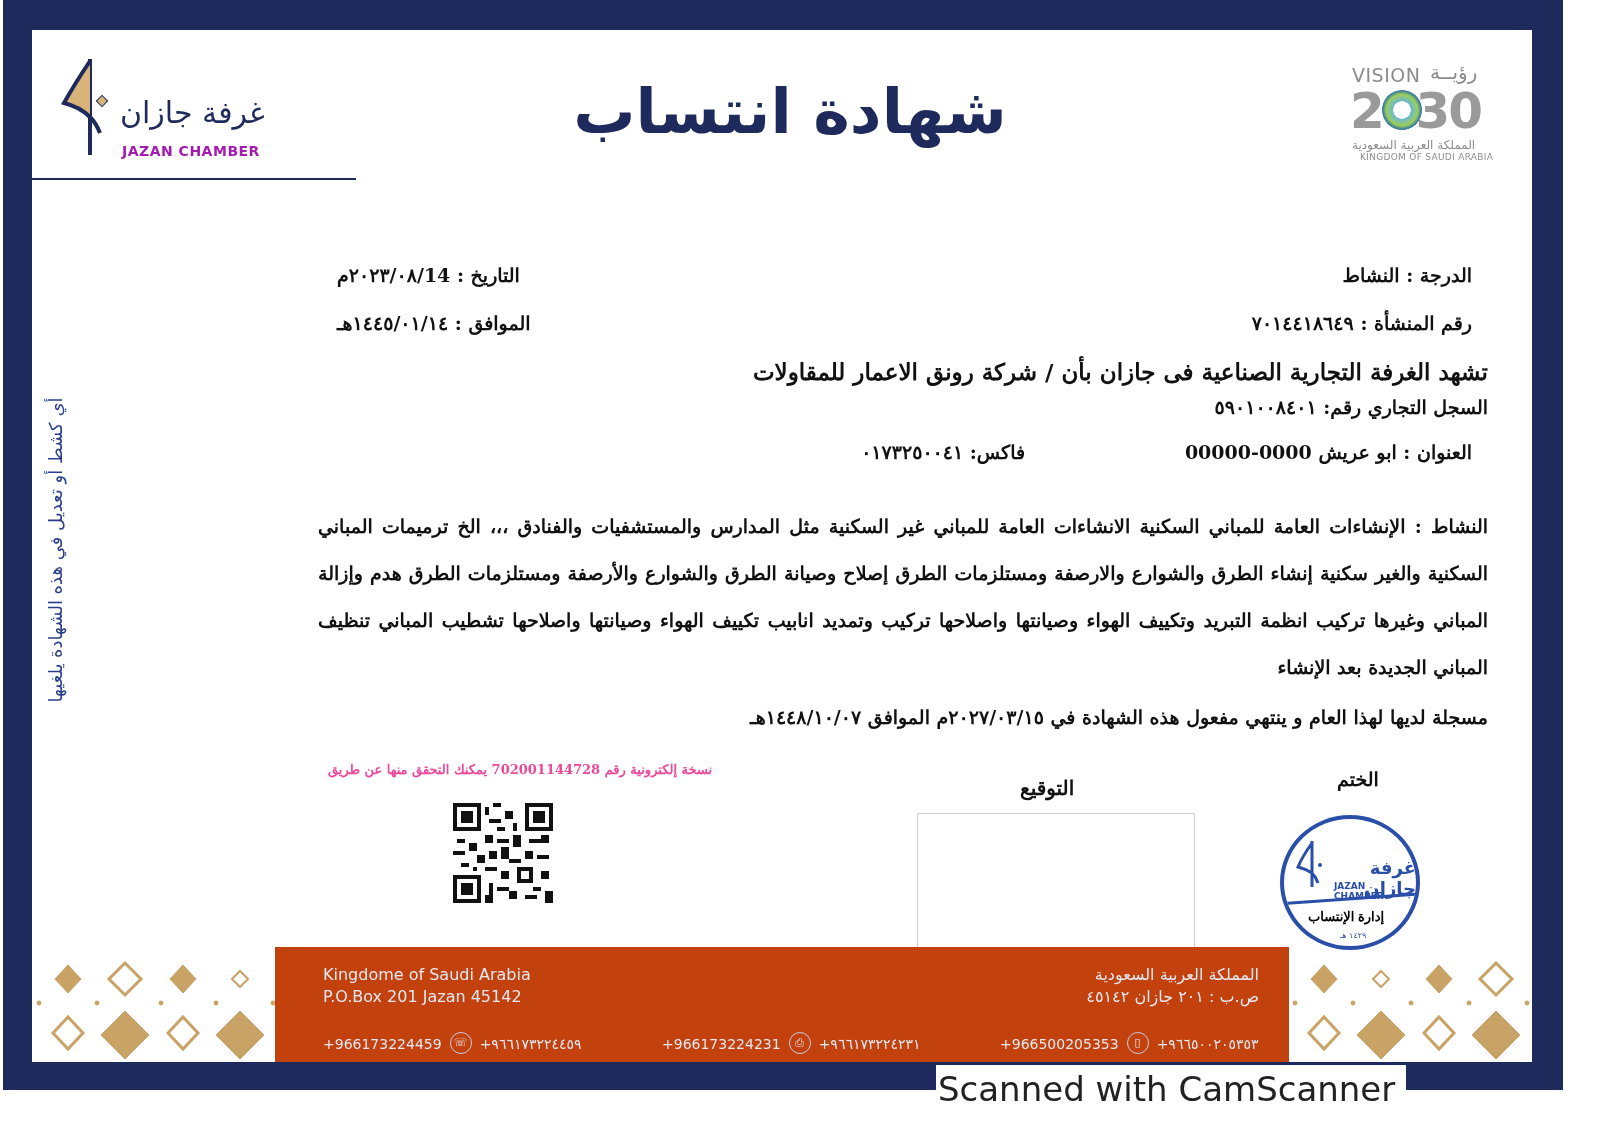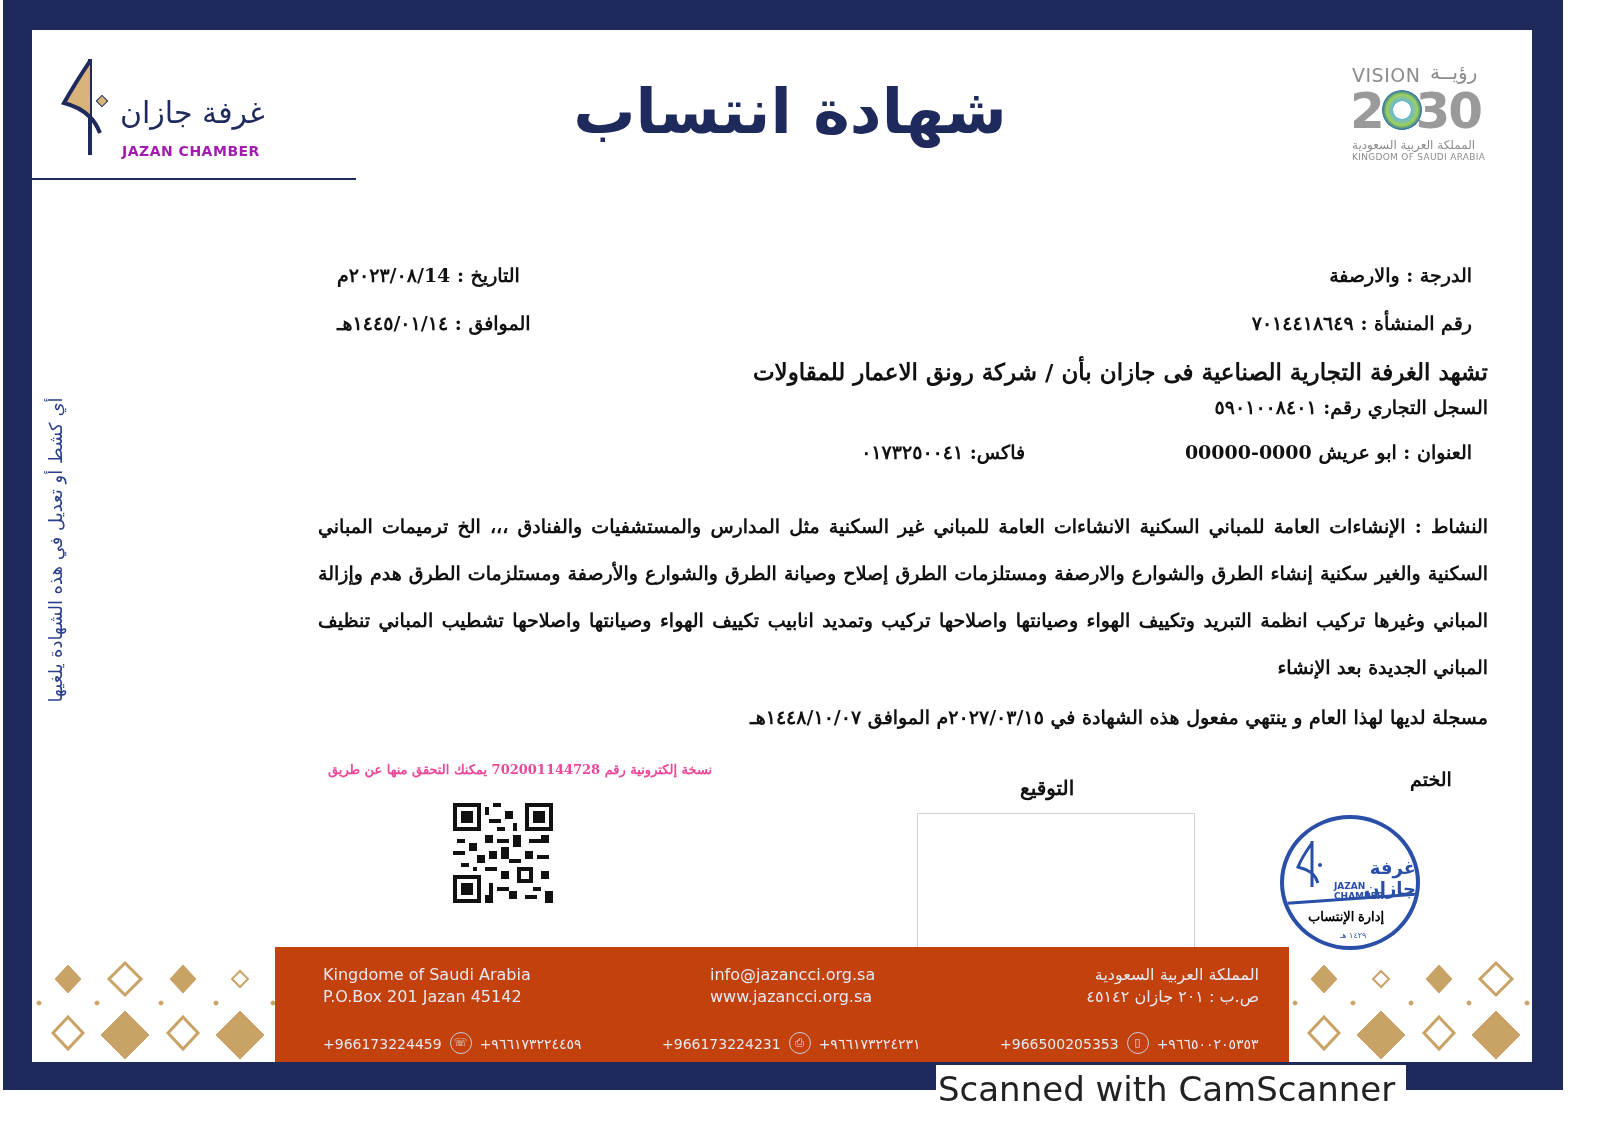--- a/index.html
+++ b/index.html
@@ -17,37 +17,37 @@
     .header-rule { position: absolute; left: 32px; top: 178px; width: 324px; height: 2px; background: #1f2a5c; }
 
     .title { position: absolute; left: 560px; top: 75px; width: 460px; text-align: center; font-family: "DejaVu Sans", sans-serif; font-weight: bold; font-size: 62px; color: #1f2a5c; direction: rtl; }
 
     .vision { position: absolute; left: 1348px; top: 60px; width: 160px; height: 110px; font-family: "DejaVu Sans", sans-serif; color: #8c8c8c; }
     .vision .v-top { position: absolute; left: 4px; top: 4px; font-size: 19px; letter-spacing: 0.5px; }
     .vision .v-top-ar { position: absolute; left: 82px; top: 0px; font-size: 20px; direction: rtl; }
     .vision .v-num { position: absolute; left: 2px; top: 22px; font-size: 50px; font-weight: bold; color: #9a9a9a; letter-spacing: -2px; }
     .vision .v-emblem { position: absolute; left: 34px; top: 30px; width: 40px; height: 40px; border-radius: 50%; background: radial-gradient(circle, #ffffff 30%, #6ab7d6 32%, #9bcf5a 55%, #2b6fa8 70%, rgba(255,255,255,0) 72%); }
     .vision .v-ar { position: absolute; left: 4px; top: 78px; font-size: 12px; direction: rtl; }
-    .vision .v-en { position: absolute; left: 4px; top: 92px; font-size: 9px; letter-spacing: 0.3px; }
+    .vision .v-en { position: absolute; left: 12px; top: 92px; font-size: 9px; letter-spacing: 0.3px; }
 
     
     .ar { direction: rtl; font-family: "DejaVu Serif", serif; color: #111; font-weight: bold; }
     .meta-right { position: absolute; right: 128px; font-size: 19px; text-align: right; white-space: nowrap; }
     .meta-left { position: absolute; left: 337px; font-size: 19px; white-space: nowrap; }
 
     .line { position: absolute; right: 112px; white-space: nowrap; text-align: center; }
     .body-para { position: absolute; right: 112px; width: 1170px; font-size: 19px; line-height: 47px; text-align: justify; text-align-last: right; }
 
     .e-copy { position: absolute; left: 300px; top: 762px; font-size: 13px; font-weight: bold; white-space: nowrap; color: #ec4899; margin-left: 28px; }
     .qr { position: absolute; left: 453px; top: 803px; width: 100px; height: 100px; }
 
     .sig-label { position: absolute; left: 1020px; top: 776px; font-size: 20px; text-align: center; }
     .sig-box { position: absolute; left: 917px; top: 813px; width: 278px; height: 140px; border: 1px solid #cfcfcf; border-bottom: none; background: #fff; }
 
-    .seal-label { position: absolute; left: 1410px; top: 768px; font-size: 19px; }
+    .seal-label { position: absolute; left: 1337px; top: 768px; font-size: 19px; }
     .seal { position: absolute; left: 1280px; top: 815px; width: 140px; height: 135px; border: 4px solid #2a4fa8; border-radius: 50%; overflow: hidden; }
     .seal .s-ar { position: absolute; left: 46px; top: 38px; font-family: "DejaVu Sans", sans-serif; font-size: 18px; color: #2a4fa8; font-weight: bold; direction: rtl; }
     .seal .s-en { position: absolute; left: 50px; top: 62px; font-family: "DejaVu Sans", sans-serif; font-size: 9px; color: #2a4fa8; font-weight: bold; }
     .seal .s-rule { position: absolute; left: 0; top: 78px; width: 140px; height: 3px; background: #2a4fa8; transform: rotate(-4deg); }
     .seal .s-dept { position: absolute; left: 24px; top: 90px; font-family: Liberation Sans, sans-serif; font-size: 13px; color: #000000; font-weight: bold; direction: rtl; }
     .seal .s-year { position: absolute; left: 56px; top: 112px; font-family: "DejaVu Sans", sans-serif; font-size: 8px; color: #2a4fa8; direction: rtl; }
     .seal .s-mark { position: absolute; left: 12px; top: 20px; width: 30px; height: 50px; }
 
     .side-note { position: absolute; left: 38px; top: 375px; width: 34px; height: 350px; }
     .side-note span { position: absolute; left: 50%; top: 50%; transform: translate(-50%, -50%) rotate(-90deg); white-space: nowrap; font-family: "DejaVu Sans", sans-serif; font-size: 18px; color: #2a3e8a; direction: rtl; }
@@ -96,21 +96,21 @@
 <div class="meta-left ar" style="top:264px;">
   <span>التاريخ :</span>
   <span>٢٠٢٣/٠٨/14م</span>
 </div>
 <div class="meta-left ar" style="top:312px;">
   <span>الموافق :</span>
   <span>١٤٤٥/٠١/١٤هـ</span>
 </div>
 <div class="meta-right ar" style="top:264px;">
   <span>الدرجة :</span>
-  <span>والارصفة</span>
+  <span>النشاط</span>
 </div>
 <div class="meta-right ar" style="top:312px;">
   <span>رقم المنشأة :</span>
   <span>٧٠١٤٤١٨٦٤٩</span>
 </div>
 
 <div class="line ar" style="top:358px; font-size:23px;">تشهد الغرفة التجارية الصناعية فى جازان بأن / شركة رونق الاعمار للمقاولات</div>
 <div class="line ar" style="top:396px; font-size:19px;">
   <span>السجل التجاري رقم:</span>
   <span>٥٩٠١٠٠٨٤٠١</span>
@@ -237,24 +237,20 @@
       <path d="M207 56 L231 80 L207 104 L183 80 Z"></path>
     </g>
   </svg>
 </div>
 
 <div class="footer">
   <div class="f-col" style="left:48px; top:17px;">
     <div>Kingdome of Saudi Arabia</div>
     <div>P.O.Box 201 Jazan 45142</div>
   </div>
-  <div class="f-col" style="left:435px; top:17px;">
-    <div>info@jazancci.org.sa</div>
-    <div>www.jazancci.org.sa</div>
-  </div>
   <div class="f-col" style="right:30px; top:17px; text-align:right; direction:rtl;">
     <div>المملكة العربية السعودية</div>
     <div>ص.ب : ٢٠١ جازان ٤٥١٤٢</div>
   </div>
 
   <div class="f-phone" style="left:48px;">
     <span>+966173224459</span><span class="f-icon">☏</span><span>+٩٦٦١٧٣٢٢٤٤٥٩</span>
   </div>
   <div class="f-phone" style="left:387px;">
     <span>+966173224231</span><span class="f-icon">⎙</span><span>+٩٦٦١٧٣٢٢٤٢٣١</span>

